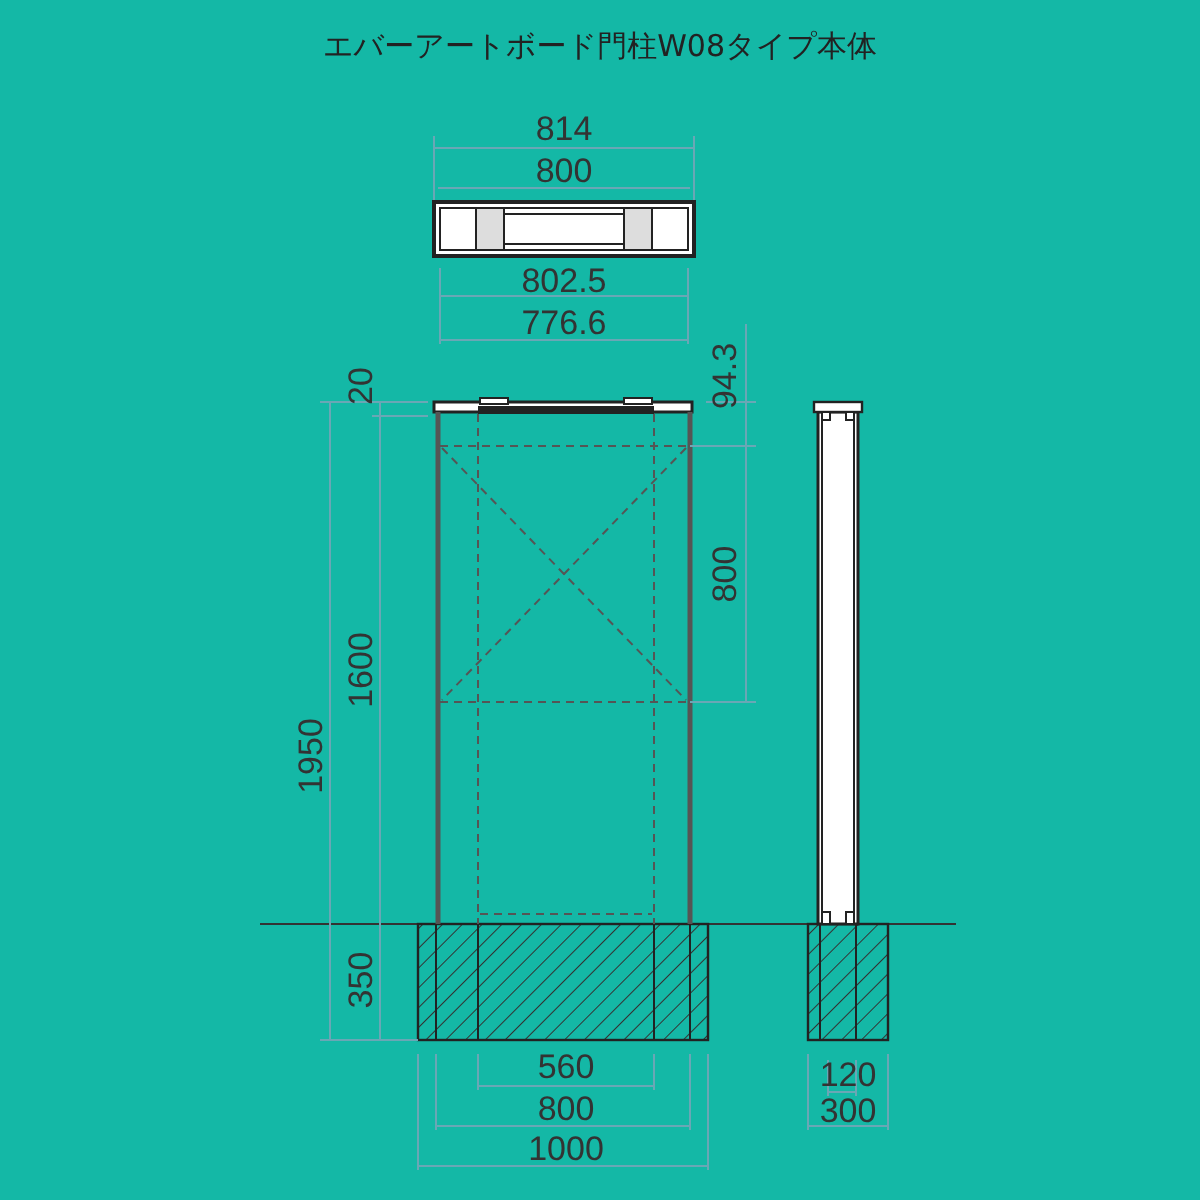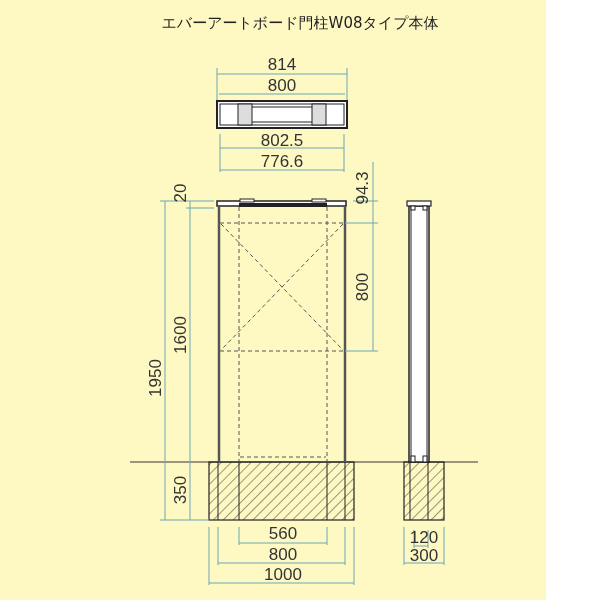--- a/index.html
+++ b/index.html
@@ -1,16 +1,16 @@
 <!DOCTYPE html>
 <html><head>
 <meta charset="utf-8">
 <style>
   html,body{margin:0;padding:0;background:#fff;}
-  #wrap{position:relative;width:546px;height:600px;overflow:hidden;background:#fef9c3;}
+  #wrap{position:relative;width:600px;height:600px;overflow:hidden;background:#14b8a6;}
   svg{position:absolute;left:0;top:0;}
   .title{font-family:"DejaVu Sans",sans-serif;font-size:15px;fill:#222;}
   .dim{font-family:"Liberation Sans",sans-serif;font-size:17px;fill:#333;}
   .dl{stroke:#6aa7b5;stroke-width:1;fill:none;}
   .dash{stroke:#555;stroke-width:1;stroke-dasharray:4 3;fill:none;}
 </style>
 </head>
 <body>
 
 <div id="wrap">

